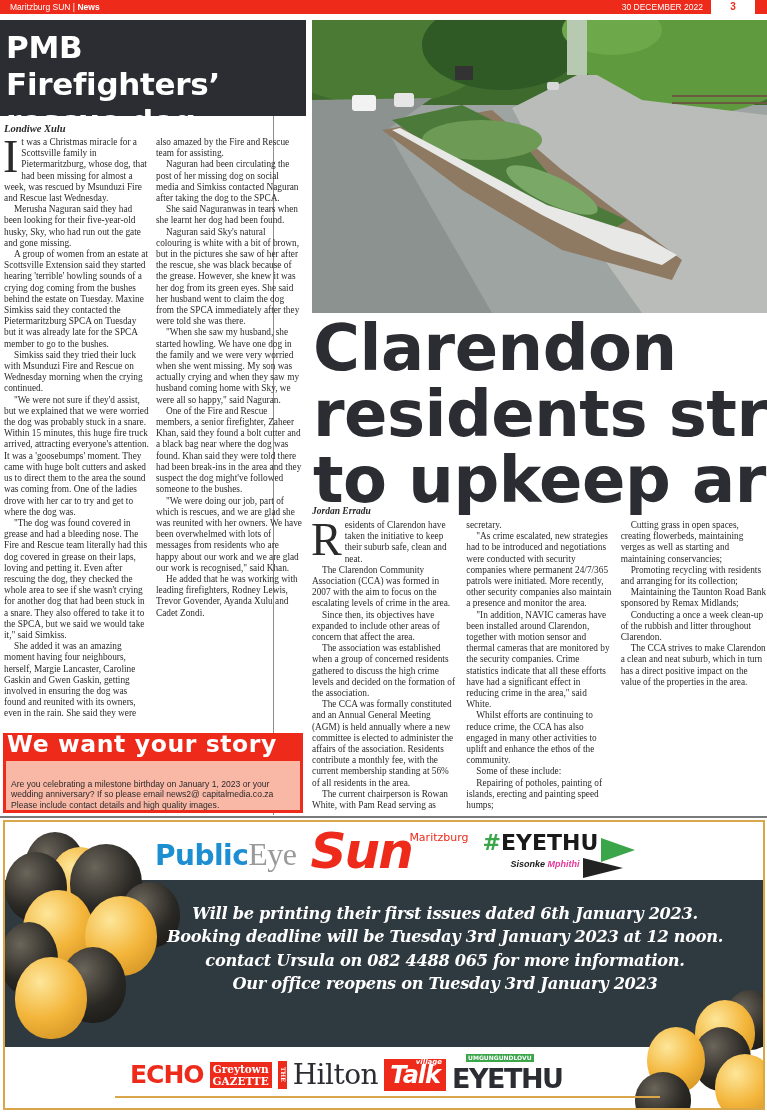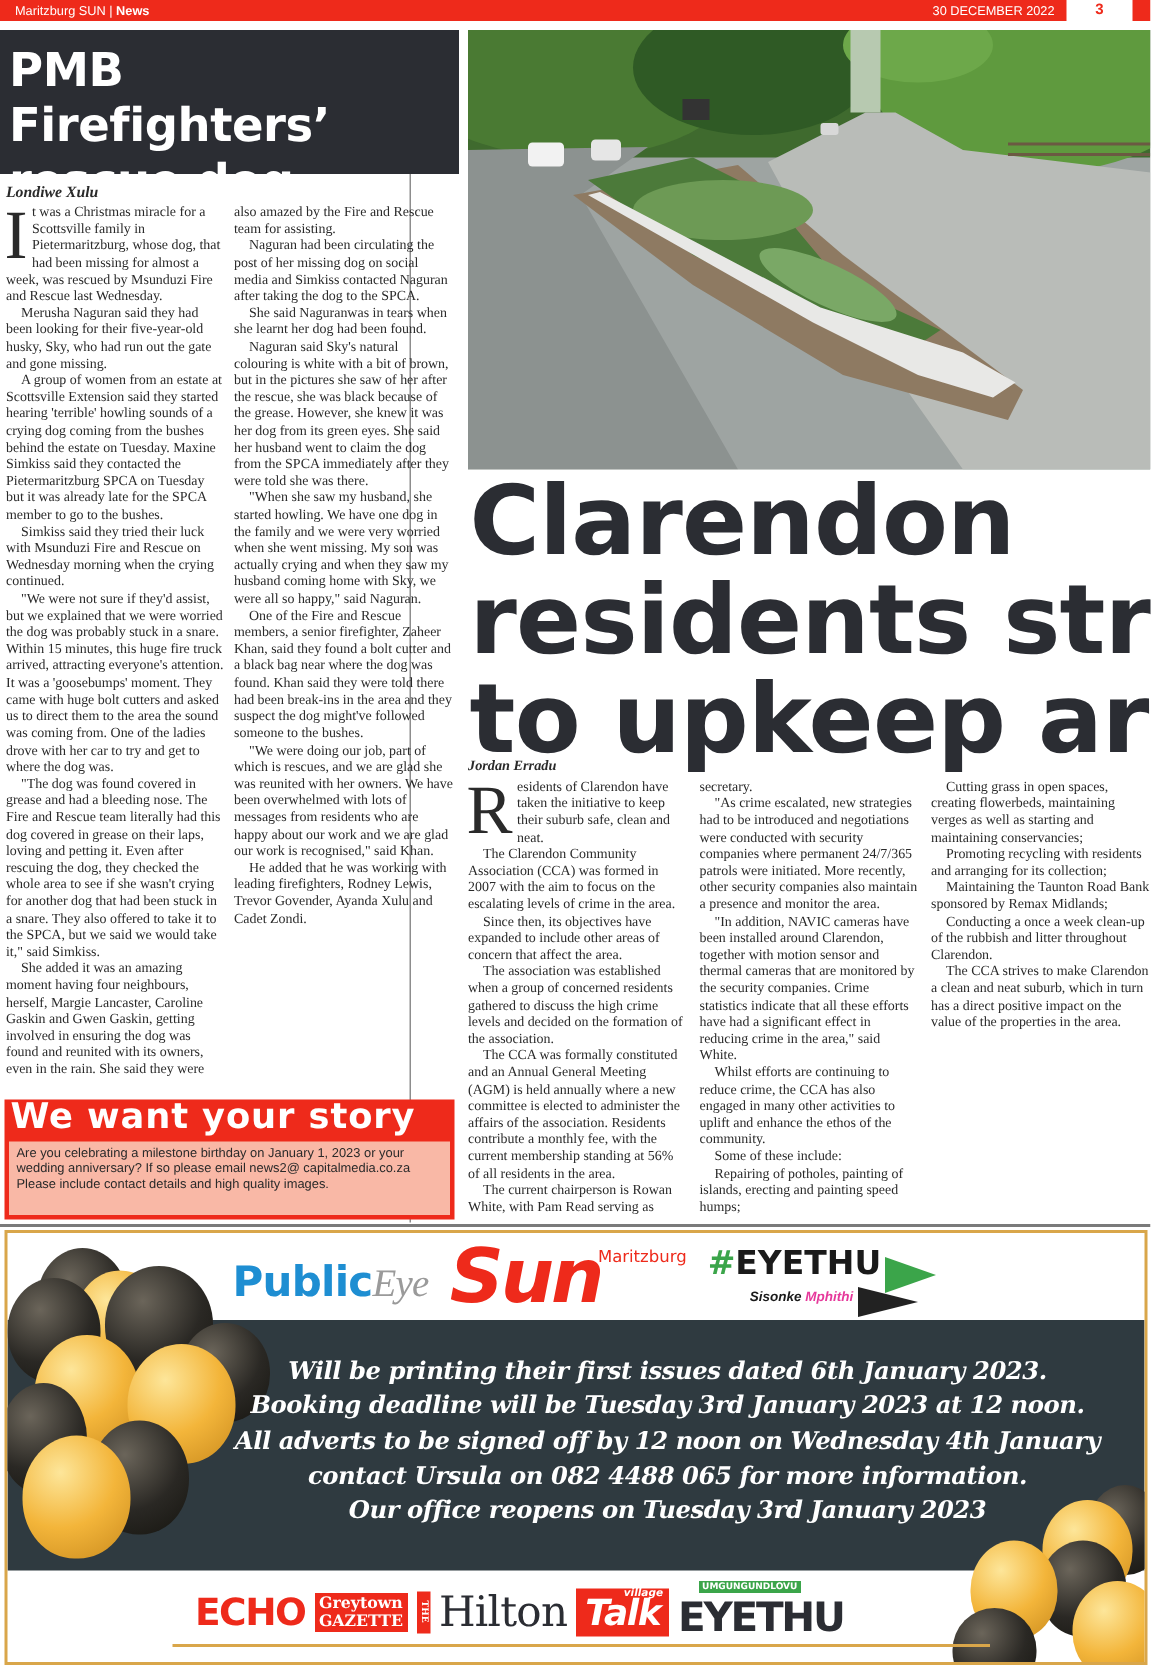--- a/index.html
+++ b/index.html
@@ -25,37 +25,37 @@
     font-size: 9.3px; line-height: 11.2px; }
   .cols1 p, .cols2 p { text-indent: 10px; }
   .cols1 p.first, .cols2 p.first { text-indent: 0; }
   .dropcap { float: left; font-size: 46px; line-height: 36px; margin: 2px 3px 0 -1px; font-family: "Liberation Serif", serif; }
 
   
   .story { position: absolute; left: 3px; top: 733px; width: 300px; height: 80px; background: #ee2a1b; }
   .story .title { position: absolute; left: 4px; top: -3px; color: #fff; font-family: "DejaVu Sans", sans-serif; font-weight: bold;
     font-size: 23.5px; letter-spacing: 0.6px; white-space: nowrap; }
   .story .body { position: absolute; left: 3px; top: 28px; width: 294px; height: 49px; background: #f9b8a6; color: #2a2a2a;
-    font-family: "Liberation Sans", sans-serif; font-size: 8.6px; line-height: 10.3px; padding: 2px 5px; }
+    font-family: "Liberation Sans", sans-serif; font-size: 8.6px; line-height: 10.3px; padding: 18px 5px; }
 
   
   .photo { position: absolute; left: 312px; top: 20px; width: 455px; height: 293px; overflow: hidden; background: #a0a7a4; }
   .hed2 { position: absolute; left: 313px; top: 315px; width: 454px; color: #2b2d33; font-family: "DejaVu Sans", sans-serif; font-weight: bold;
     font-size: 64px; line-height: 66px; letter-spacing: -0.5px; white-space: nowrap; }
   .byline.b2 { position: absolute; left: 312px; top: 506px; font-size: 9.5px; }
   .cols2 { position: absolute; left: 312px; top: 520px; width: 455px; height: 296px; column-count: 3; column-gap: 8px; column-fill: auto;
     font-size: 9.3px; line-height: 11.2px; }
   .rule { position: absolute; left: 0; top: 816px; width: 767px; height: 2px; background: #7a7a7a; }
 
   
   .ad { position: absolute; left: 3px; top: 820px; width: 762px; height: 290px; border: 2px solid #d9a64a; background: #fff; overflow: hidden; }
   .ad .dark { position: absolute; left: 0; top: 58px; width: 758px; height: 167px; background: #2f3a40; }
   .ad .logos-top { position: absolute; left: 150px; top: 8px; height: 48px; display: flex; align-items: center; gap: 14px; }
   .logo-pe { font-family: "DejaVu Sans", sans-serif; font-weight: bold; font-size: 28px; color: #1e8ed2; letter-spacing: -0.5px; }
-  .logo-pe .eye { font-family: "Liberation Serif", serif; font-style: italic; font-weight: normal; color: #9a9a9a; font-size: 26px; }
+  .logo-pe .eye { font-family: "Liberation Serif", serif; font-weight: normal; color: #9a9a9a; font-size: 32px; }
   .logo-sun { position: relative; width: 158px; height: 48px; }
   .logo-sun .sun { position: absolute; left: 0; top: -8px; font-family: "DejaVu Sans", sans-serif; font-weight: bold; font-style: italic;
     font-size: 50px; color: #ee2a1b; letter-spacing: -2px; }
   .logo-sun .mb { position: absolute; right: 0; top: 1px; font-family: "DejaVu Sans", sans-serif; font-weight: normal; font-size: 11px; color: #ee2a1b; }
   .logo-ey { position: relative; width: 150px; height: 48px; }
   .logo-ey .hash { position: absolute; left: 0; top: 0; font-family: "DejaVu Sans", sans-serif; font-weight: bold; font-size: 22px; color: #1a1a1a; }
   .logo-ey .hash span { color: #3ba54a; }
   .logo-ey .sub { position: absolute; left: 28px; top: 29px; font-family: "Liberation Sans", sans-serif; font-style: italic; font-weight: bold; font-size: 9px; color: #1a1a1a; }
   .logo-ey .sub span { color: #e6399b; }
   .logo-ey .tri { position: absolute; left: 118px; top: 8px; width: 0; height: 0; border-left: 34px solid #3ba54a; border-top: 12px solid transparent; border-bottom: 12px solid transparent; }
@@ -213,21 +213,20 @@
       <div class="hash"><span>#</span><b>EYETHU</b></div>
       <div class="sub"><b>Sisonke </b><span>Mphithi</span></div>
       <div class="tri"></div>
       <div class="tri2"></div>
     </div>
   </div>
 
   <div class="msg">
     <div>Will be printing their first issues dated 6th January 2023.</div>
     <div>Booking deadline will be Tuesday 3rd January 2023 at 12 noon.</div>
-    <div>All adverts to be signed off by 12 noon on Wednesday 4th January</div>
     <div>contact Ursula on 082 4488 065 for more information.</div>
     <div>Our office reopens on Tuesday 3rd January 2023</div>
   </div>
 
   <div class="logos-bot">
     <div class="lg-echo">ECHO</div>
     <div class="lg-grey">
         <div>Greytown</div>
         <div>GAZETTE</div>
       </div>

